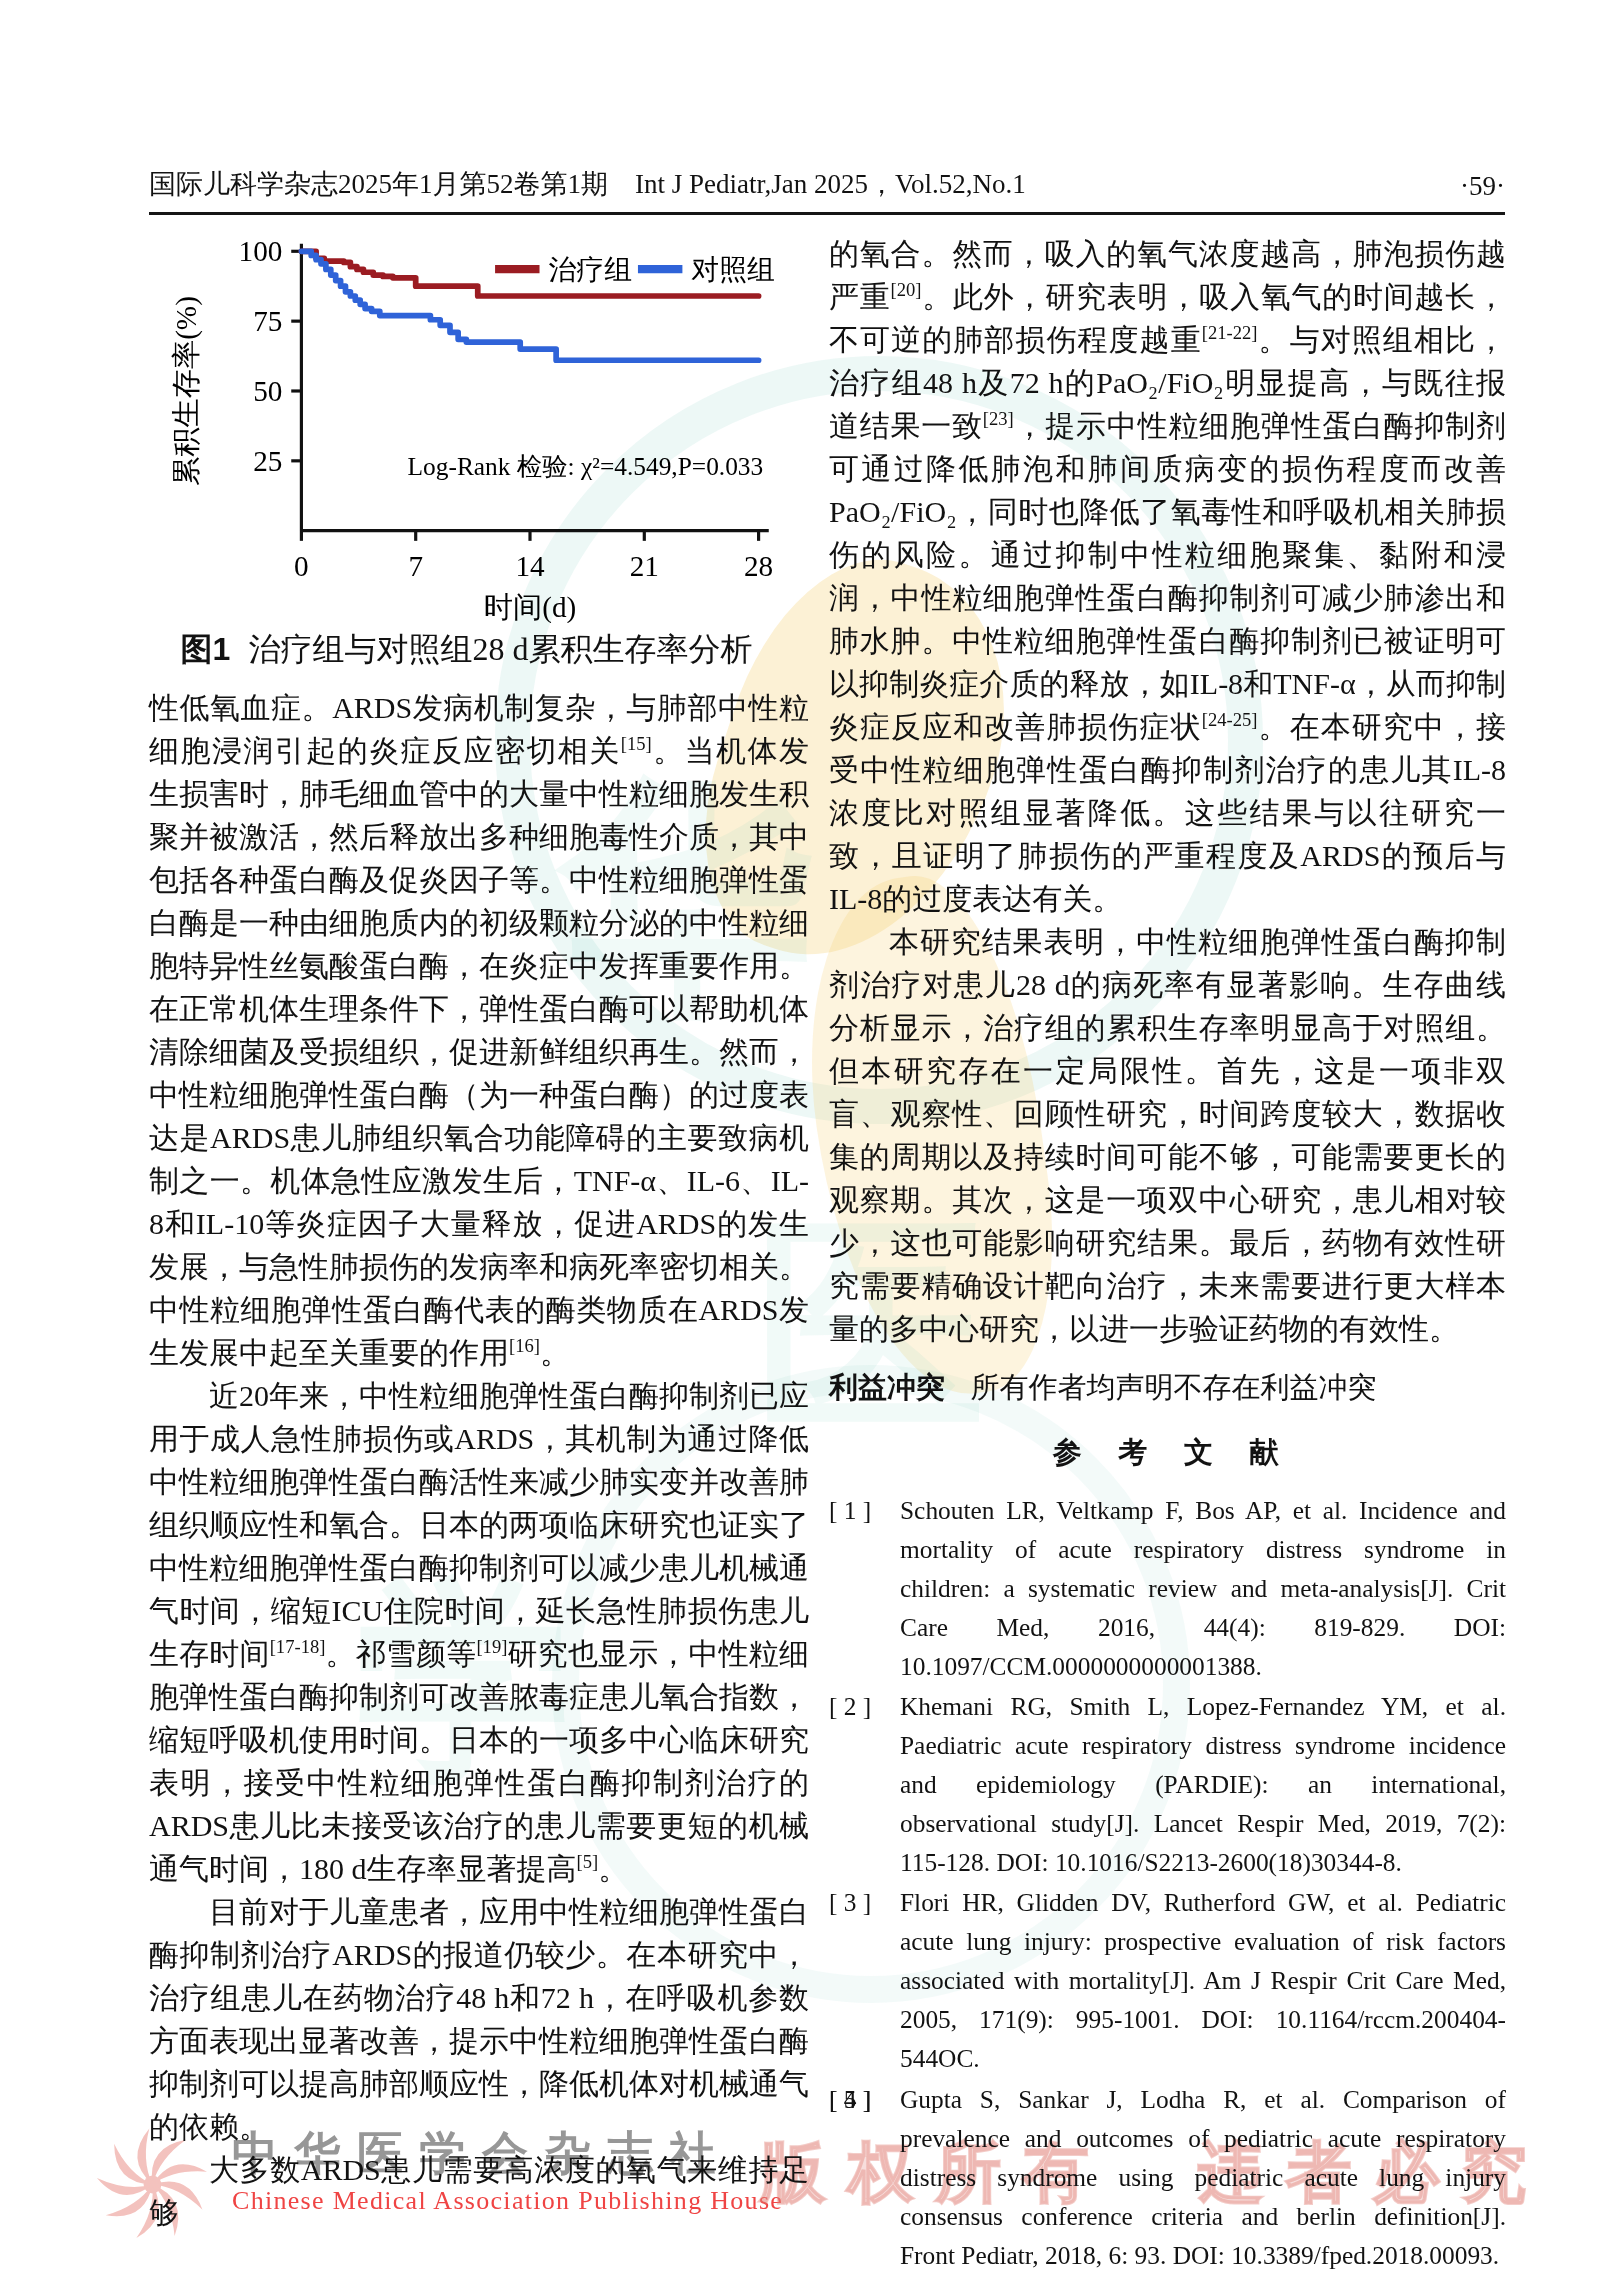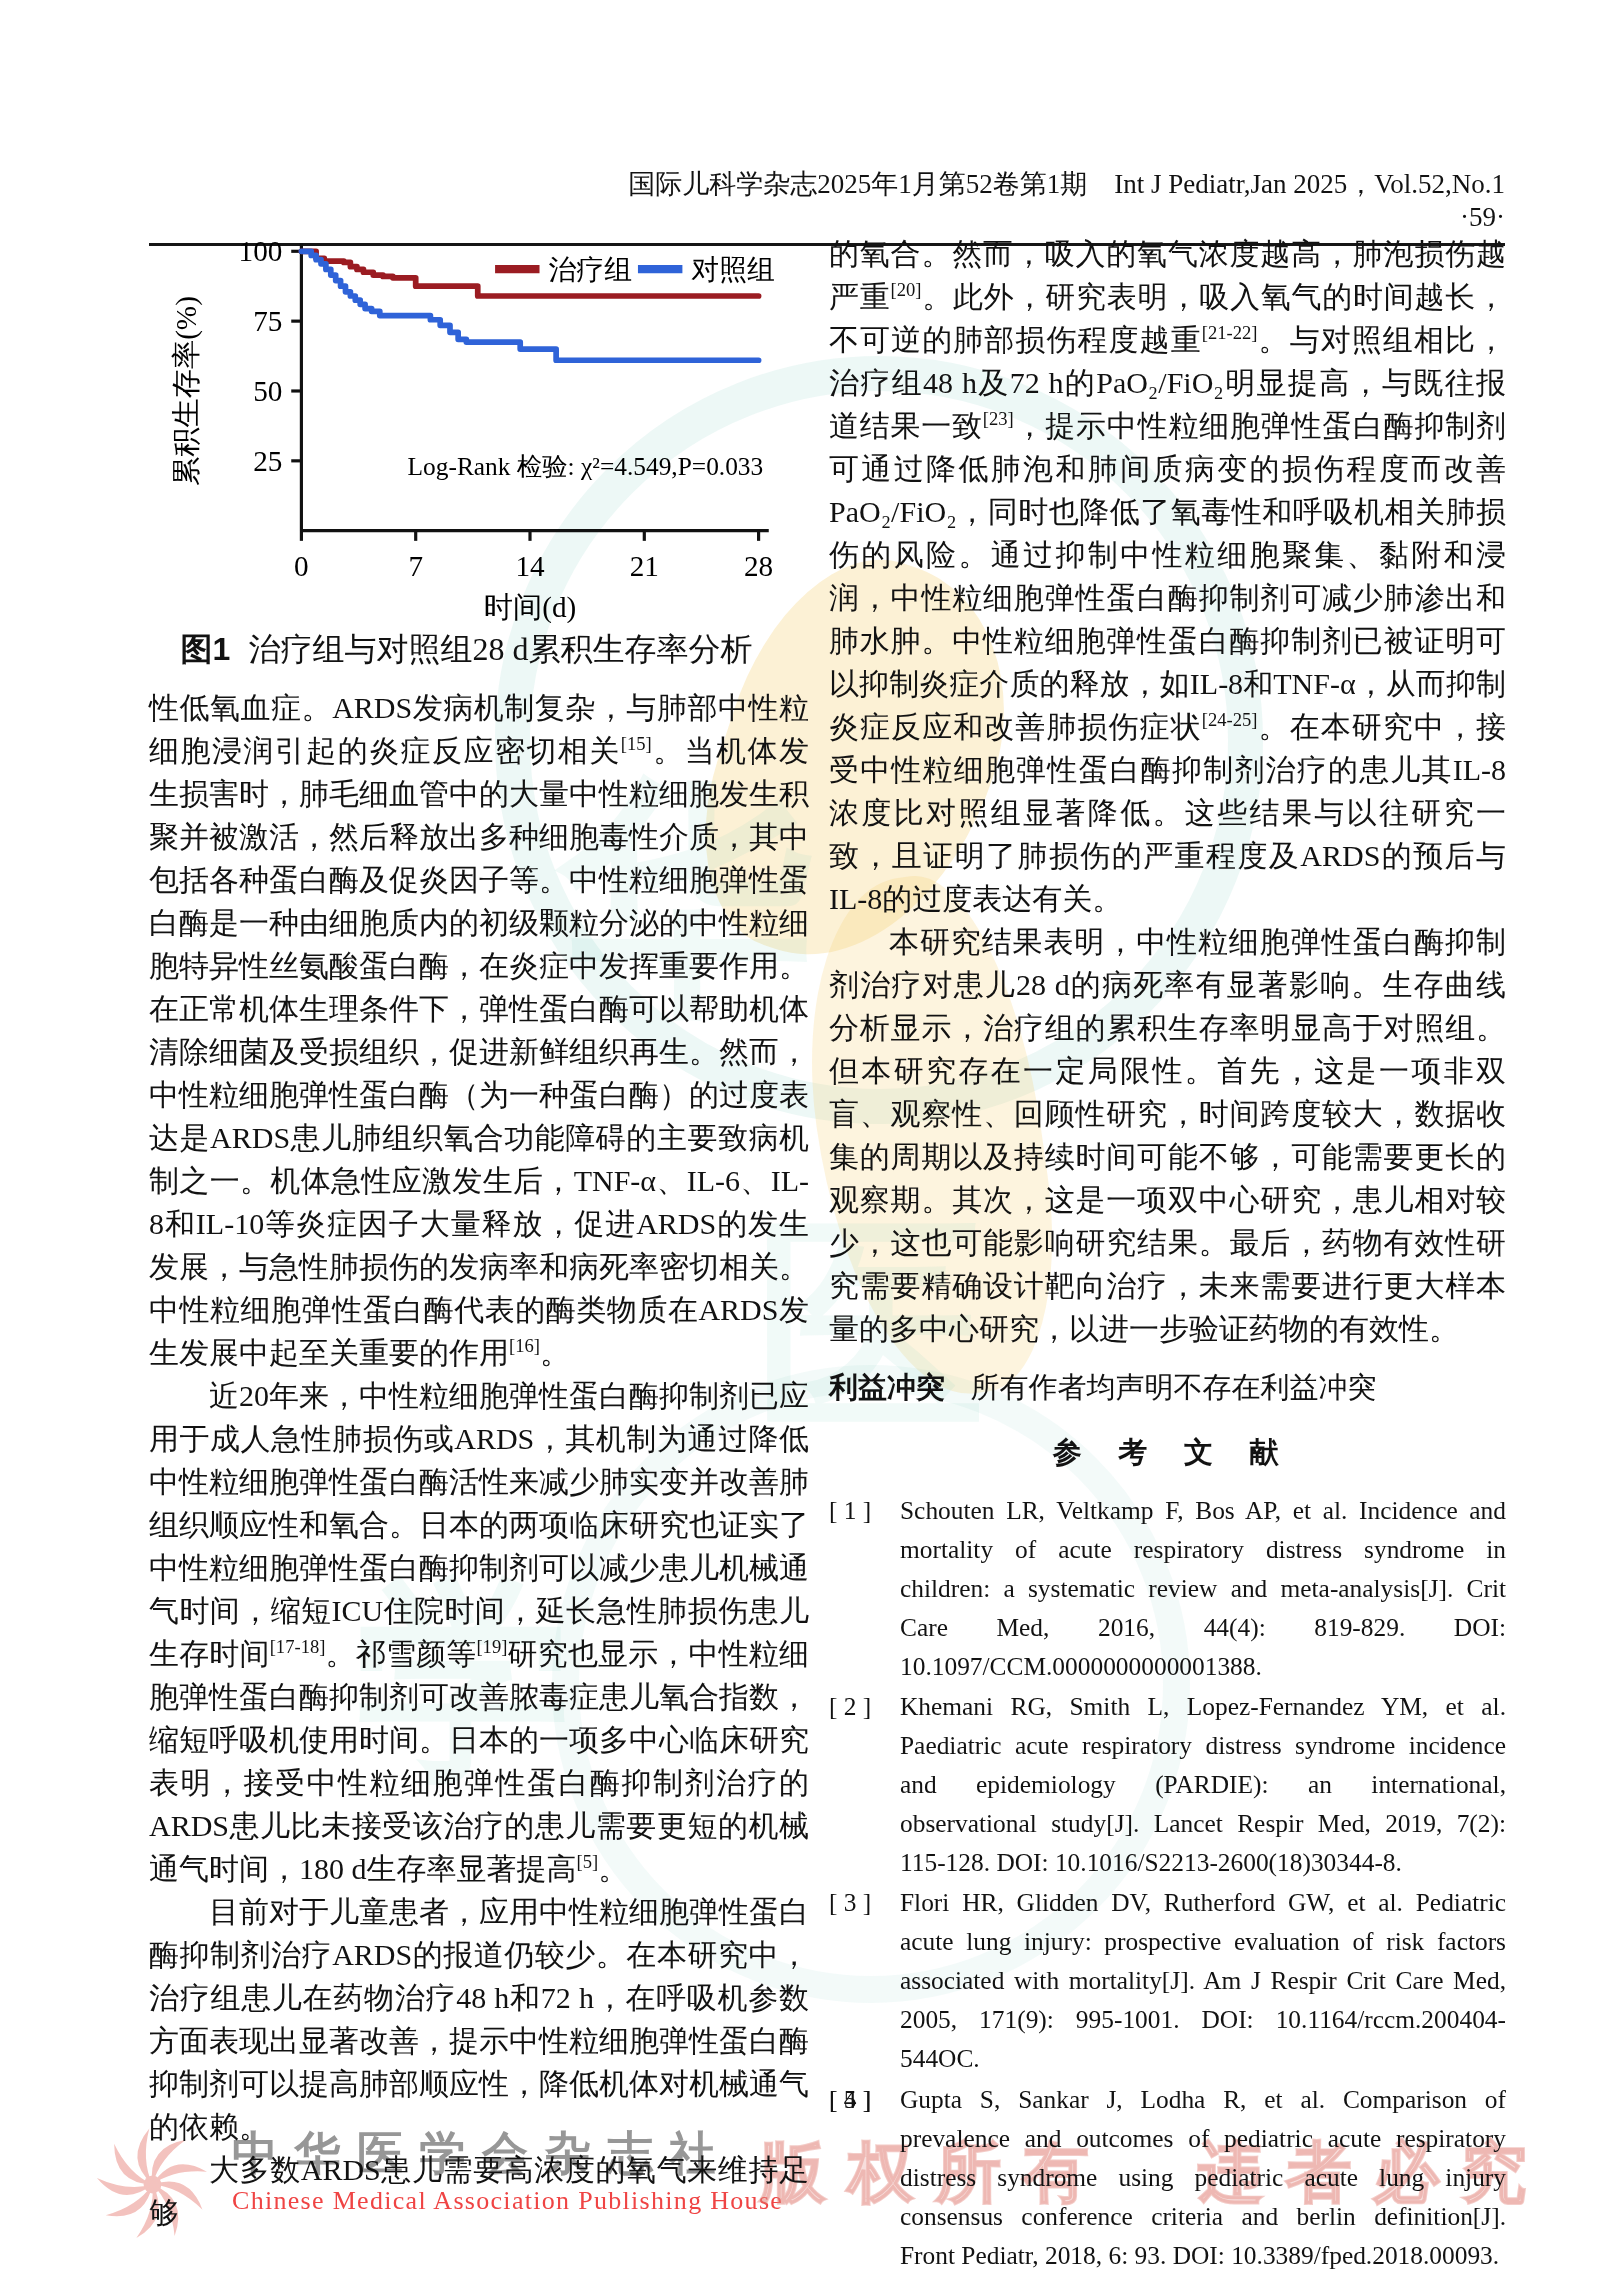--- a/index.html
+++ b/index.html
@@ -4,21 +4,21 @@
 <style>
   html,body{margin:0;padding:0;overflow:hidden;}
   body{
     width:1620px;height:2273px;position:relative;background:#ffffff;
     font-family:"Liberation Serif","DejaVu Serif",serif;color:#121212;
   }
   
   .page-header{
     position:absolute;left:149px;top:166px;width:1356px;z-index:2;
     display:flex;justify-content:space-between;align-items:flex-end;
-    font-size:27px;border-bottom:3.2px solid #161616;padding-bottom:10.2px;flex-direction:column;
+    font-size:27px;border-bottom:3.2px solid #161616;padding-bottom:10.2px;
   }
   
   .col{position:absolute;top:232px;z-index:2;}
   .col-left{left:149px;width:660px;}
   .col-right{left:829px;width:677px;}
   .body-text p{
     margin:0;font-size:30px;line-height:43px;text-align:justify;
     text-justify:inter-ideograph;
   }
   .body-text p.indent{text-indent:2em;}

